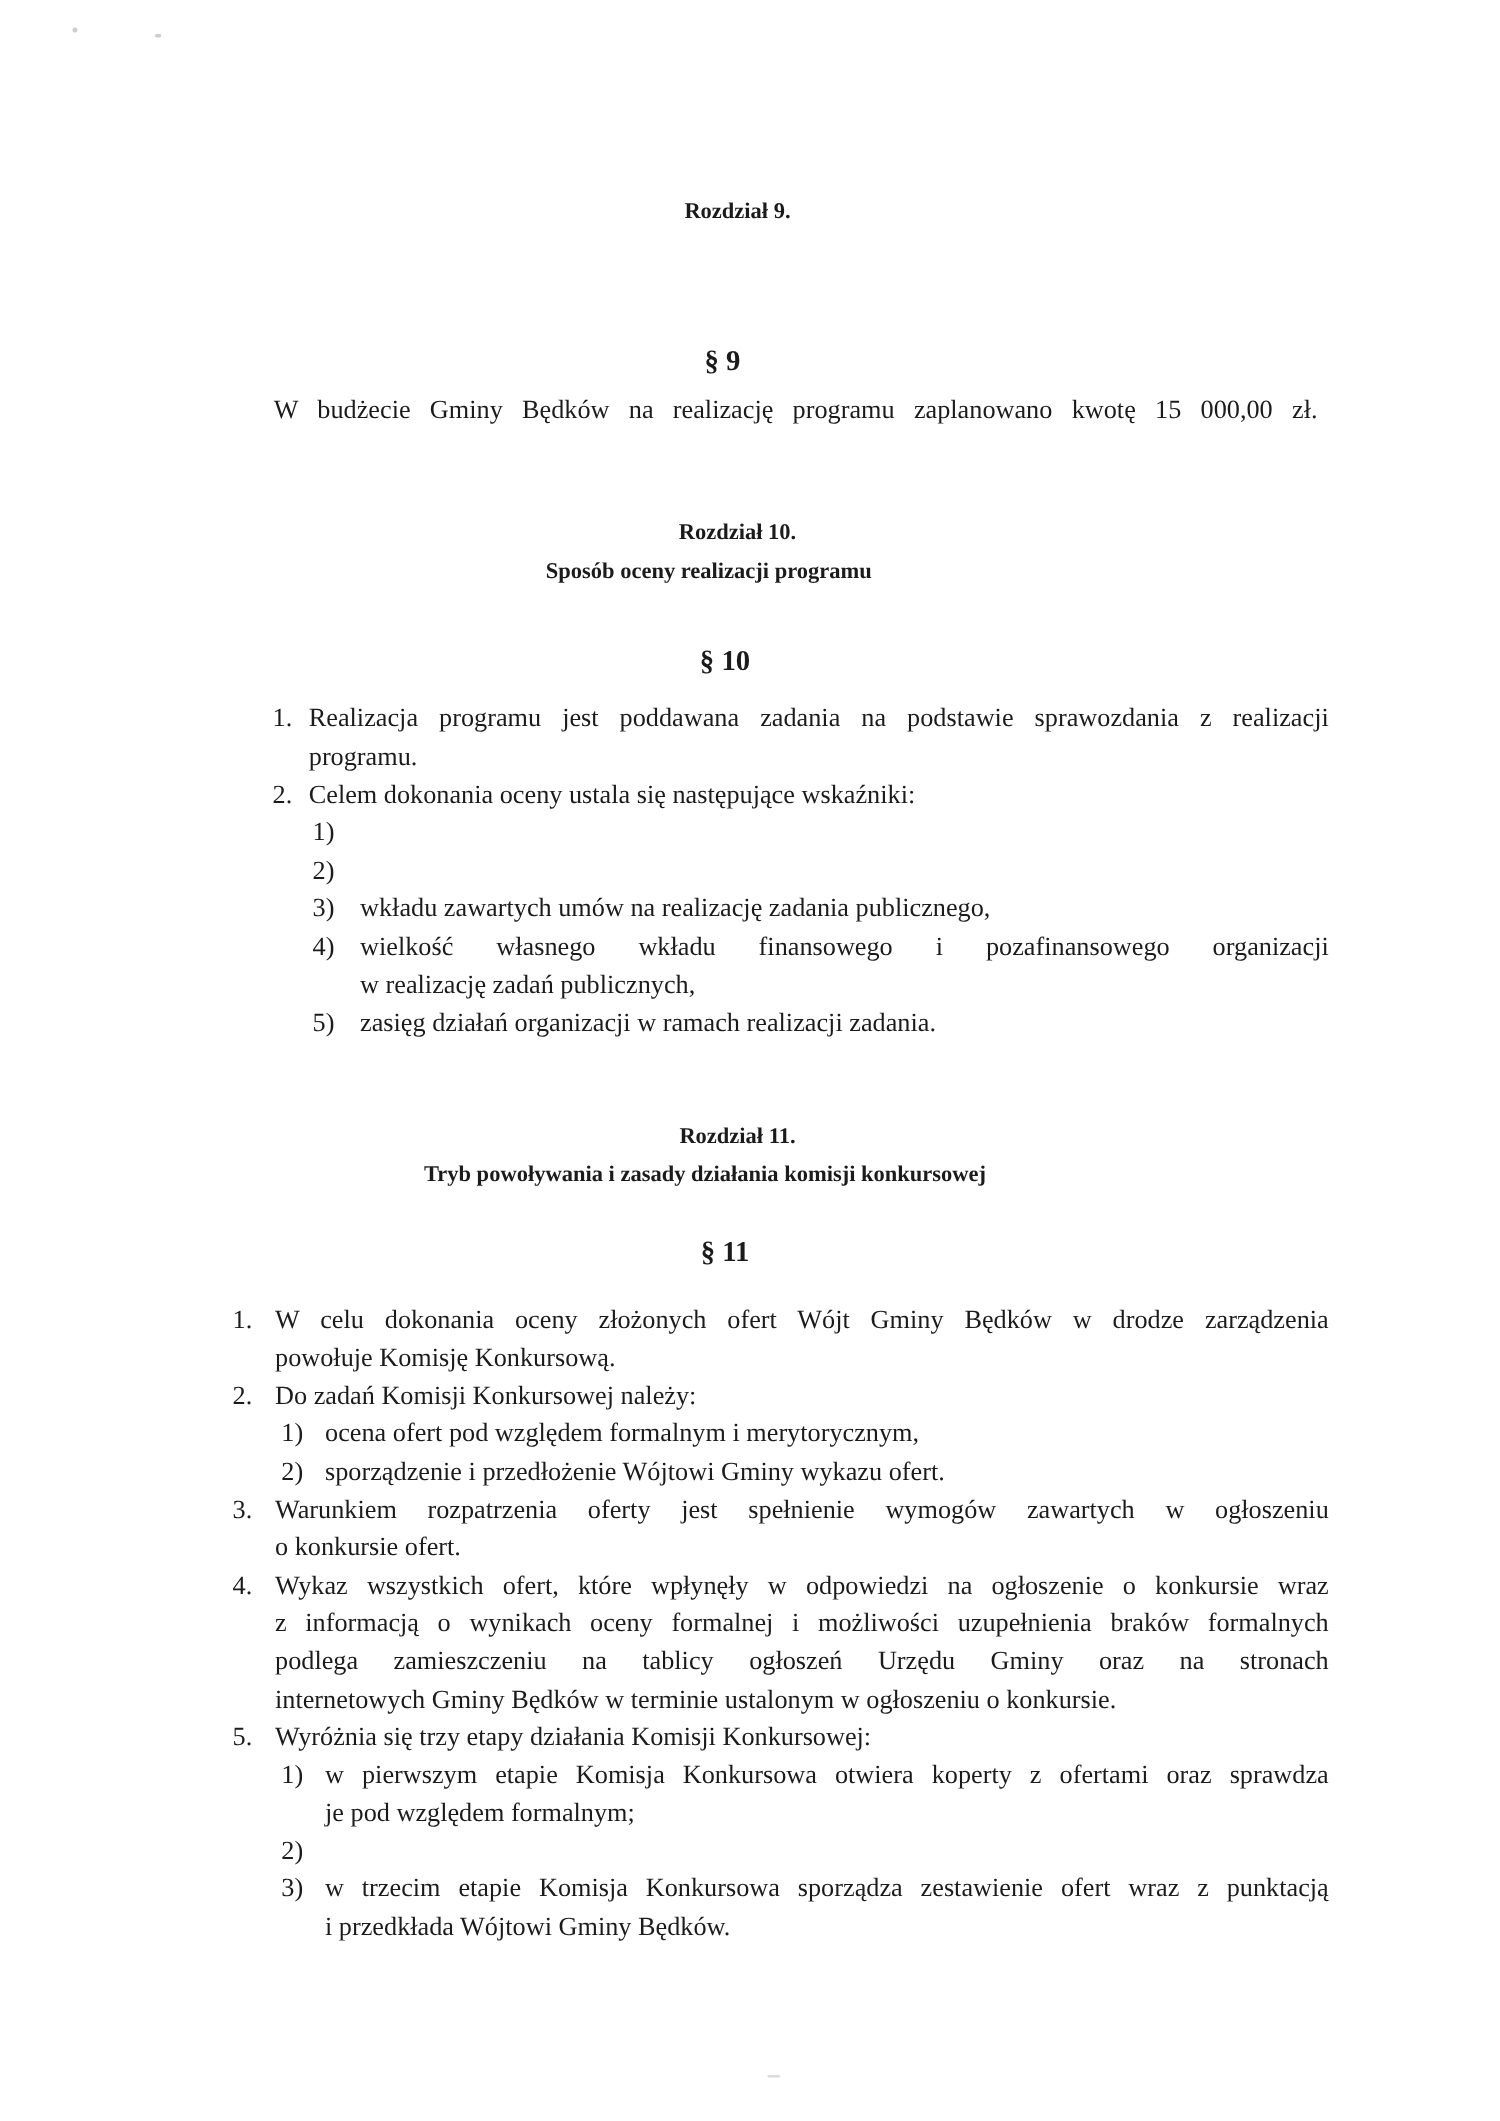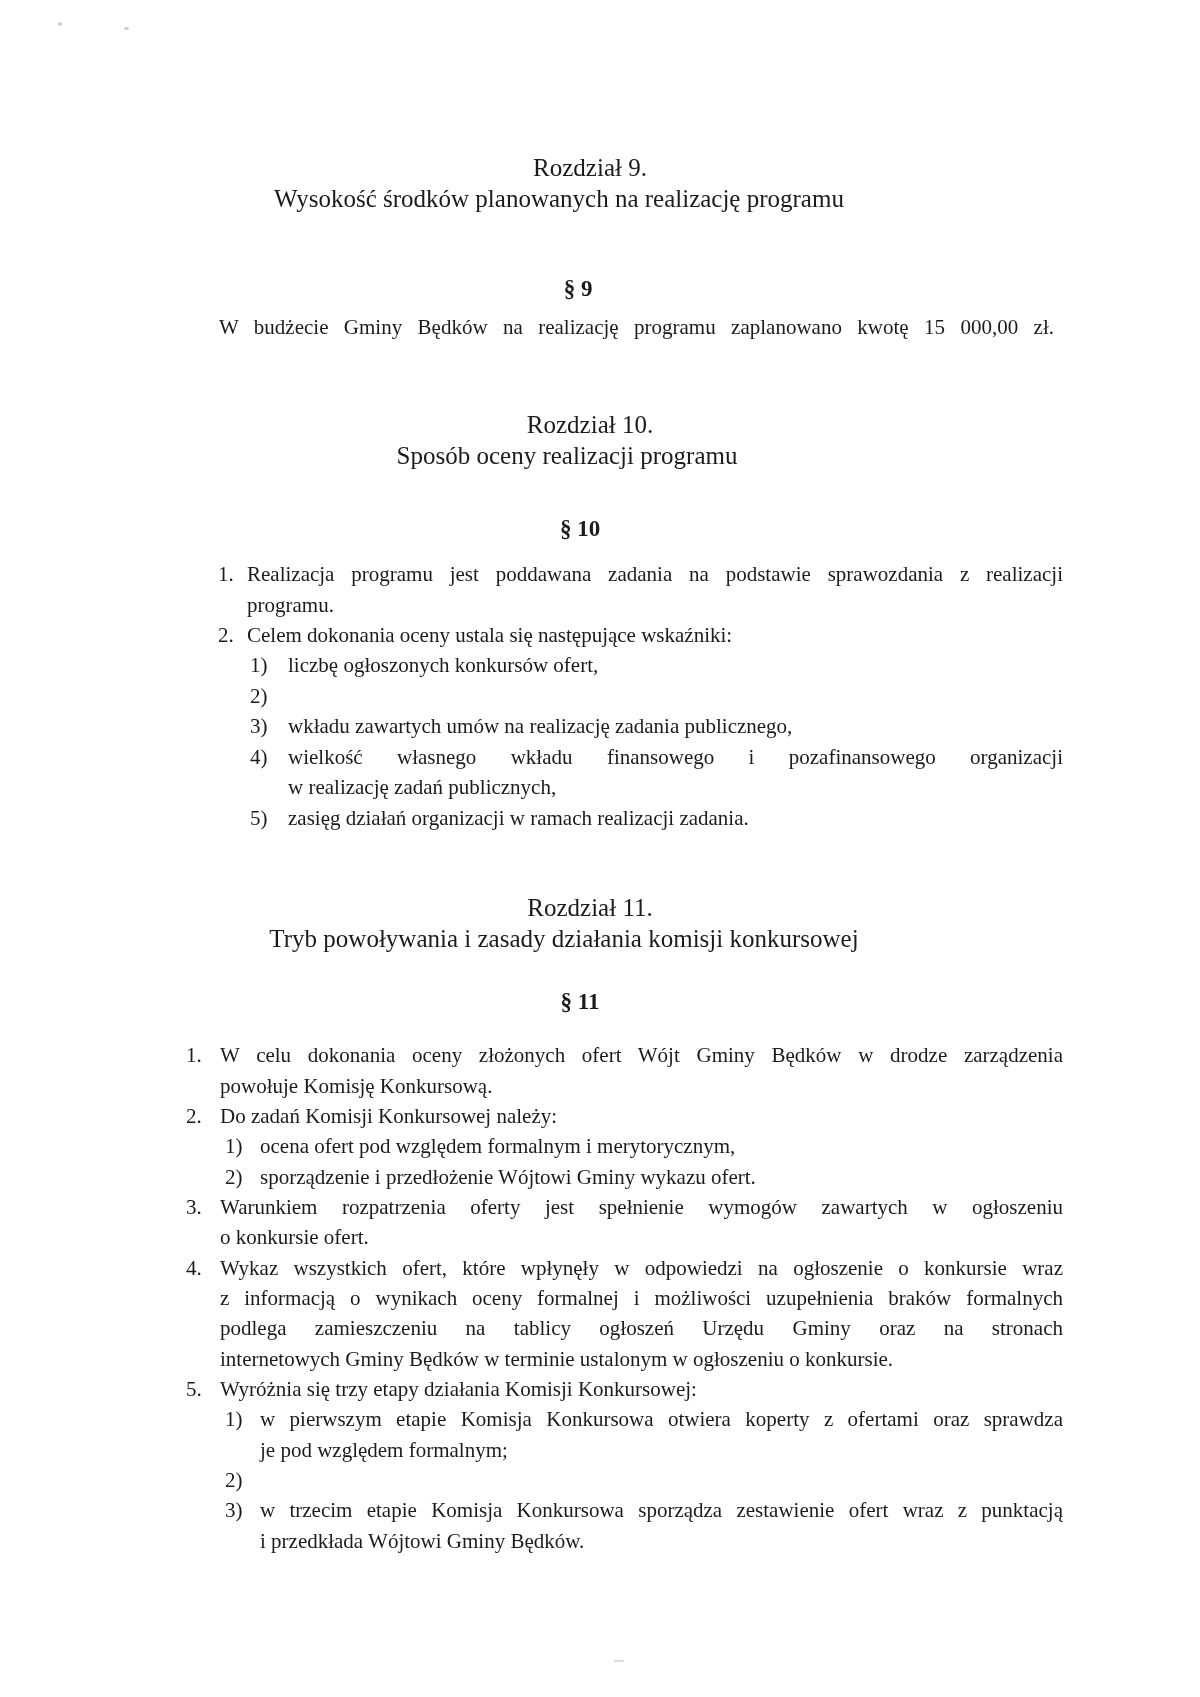--- a/index.html
+++ b/index.html
@@ -3,21 +3,21 @@
 <meta charset="utf-8">
 <style>
   html,body{margin:0;padding:0;background:#e8e8e8;}
   .page{
     position:relative;width:1200px;height:1697px;background:#ffffff;
     font-family:"Liberation Serif", serif;color:#1b1b1b;font-size:21px;
     overflow:hidden;margin:0 auto;
   }
   .sec{position:absolute;left:0;top:0;width:1200px;height:1697px;}
   .hd{position:absolute;transform:translateX(-50%);white-space:nowrap;
-      font-weight:400;font-size:25px;line-height:30px;}
+      font-weight:700;font-size:18px;line-height:30px;}
   .mark{font-weight:700;font-size:23px;}
   .para{position:absolute;left:219px;top:312px;width:835px;line-height:30.4px;
         text-align:justify;text-align-last:justify;}
   .line{position:absolute;left:0;width:1200px;height:31px;line-height:30.4px;}
   .num,.txt{position:absolute;white-space:nowrap;top:0;}
   .s10 .n1{left:218px}  .s10 .t1{left:247px}
   .s10 .n2{left:250px}  .s10 .t2{left:288px}
   .s10 .t1.j{width:816px} .s10 .t2.j{width:775px}
   .s11 .n1{left:186px}  .s11 .t1{left:220px}
   .s11 .n2{left:225px}  .s11 .t2{left:260px}
@@ -29,21 +29,20 @@
 </head>
 <body>
 
 <div class="page">
 
   <div class="speck" style="left:58px;top:22px;width:4px;height:4px"></div>
   <div class="speck" style="left:124px;top:27px;width:5px;height:3px"></div>
   <div class="speck" style="left:614px;top:1660px;width:10px;height:2px;border-radius:1px;opacity:.35"></div>
 
   <div class="hd" style="left:590px;top:153px">Rozdział 9.</div>
-  <div class="hd" style="left:559px;top:184px">Wysokość środków planowanych na realizację programu</div>
   <div class="hd mark" style="left:578px;top:274px">§ 9</div>
   <div class="para">W budżecie Gminy Będków na realizację programu zaplanowano kwotę 15 000,00 zł.</div>
 
   <div class="hd" style="left:590px;top:410px">Rozdział 10.</div>
   <div class="hd" style="left:567px;top:441px">Sposób oceny realizacji programu</div>
   <div class="hd mark" style="left:580px;top:514px">§ 10</div>
 
   <div class="sec s10">
     <div class="line" style="top:559px">
       <span class="num n1">1.</span>
@@ -51,21 +50,20 @@
     </div>
     <div class="line" style="top:590px">
       <span class="txt t1">programu.</span>
     </div>
     <div class="line" style="top:620px">
       <span class="num n1">2.</span>
       <span class="txt t1">Celem dokonania oceny ustala się następujące wskaźniki:</span>
     </div>
     <div class="line" style="top:650px">
       <span class="num n2">1)</span>
-      <span class="txt t2">liczbę ogłoszonych konkursów ofert,</span>
     </div>
     <div class="line" style="top:681px">
       <span class="num n2">2)</span>
     </div>
     <div class="line" style="top:711px">
       <span class="num n2">3)</span>
       <span class="txt t2">wkładu zawartych umów na realizację zadania publicznego,</span>
     </div>
     <div class="line" style="top:742px">
       <span class="num n2">4)</span>

